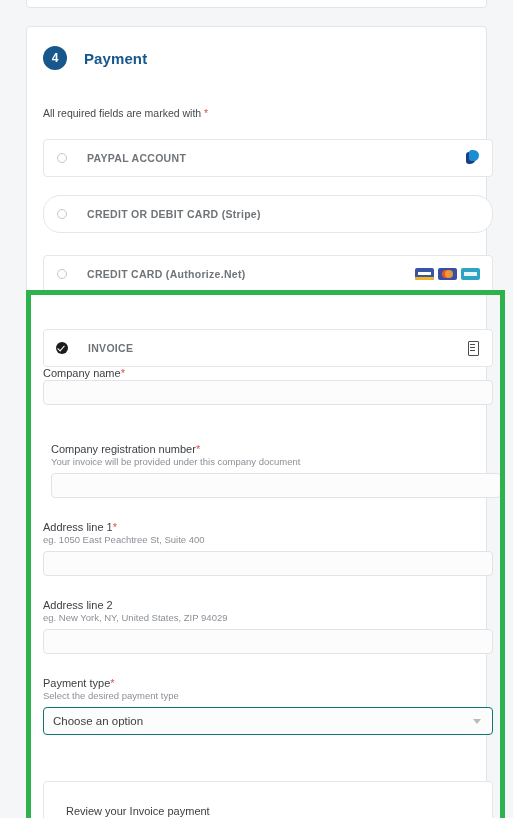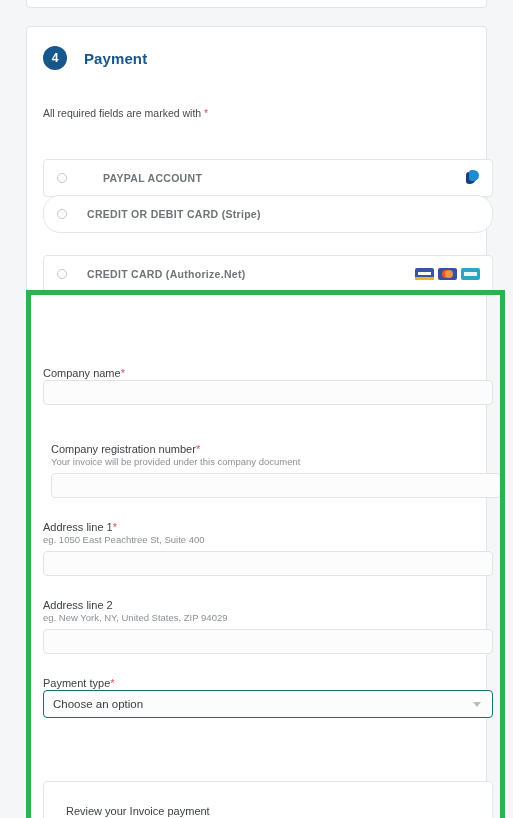--- a/index.html
+++ b/index.html
@@ -97,21 +97,21 @@
     width: 450px;
     height: 38px;
     background: #ffffff;
     border: 1px solid #e4e6e8;
     border-radius: 4px;
     box-sizing: border-box;
     display: flex;
     align-items: center;
     cursor: pointer;
   }
-  .opt-paypal    { top: 132px; gap: 16px; }
+  .opt-paypal    { top: 112px; }
   .opt-stripe    { top: 168px; border-radius: 17px; }
   .opt-authnet   { top: 228px; }
 
   .radio {
     width: 10px;
     height: 10px;
     border: 1px solid #c3c7cb;
     border-radius: 50%;
     margin-left: 13px;
     background: #ffffff;
@@ -388,20 +388,25 @@
     <div class="opt opt-authnet">
       <span class="radio"></span>
       <span class="opt-label">CREDIT CARD (Authorize.Net)</span>
       <span class="opt-brands">
         <span class="cc cc-visa"></span>
         <span class="cc cc-mc"></span>
         <span class="cc cc-jcb"></span>
       </span>
     </div>
 
+    <div class="opt opt-invoice">
+      <span class="radio-checked"></span>
+      <span class="opt-label">INVOICE</span>
+      <span class="invoice-doc-icon"></span>
+    </div>
 
     <div class="field f-company">
       <div class="field-label">
         <span>Company name</span><span class="star">*</span>
       </div>
       <input class="field-input" type="text" value="" style="">
     </div>
 
     <div class="field f-regnum">
       <div class="field-label">
@@ -422,20 +427,21 @@
     <div class="field f-addr2">
       <div class="field-label">Address line 2</div>
       <div class="field-hint">eg. New York, NY, United States, ZIP 94029</div>
       <input class="field-input" type="text" value="" style="">
     </div>
 
     <div class="field f-paytype">
       <div class="field-label">
         <span>Payment type</span><span class="star">*</span>
       </div>
+      <div class="field-hint">Select the desired payment type</div>
       <div class="select-box">
         <span class="select-value">Choose an option</span>
         <span class="select-caret"></span>
       </div>
     </div>
 
     <div class="review-panel">
       <div class="review-text">Review your Invoice payment</div>
     </div>
 

